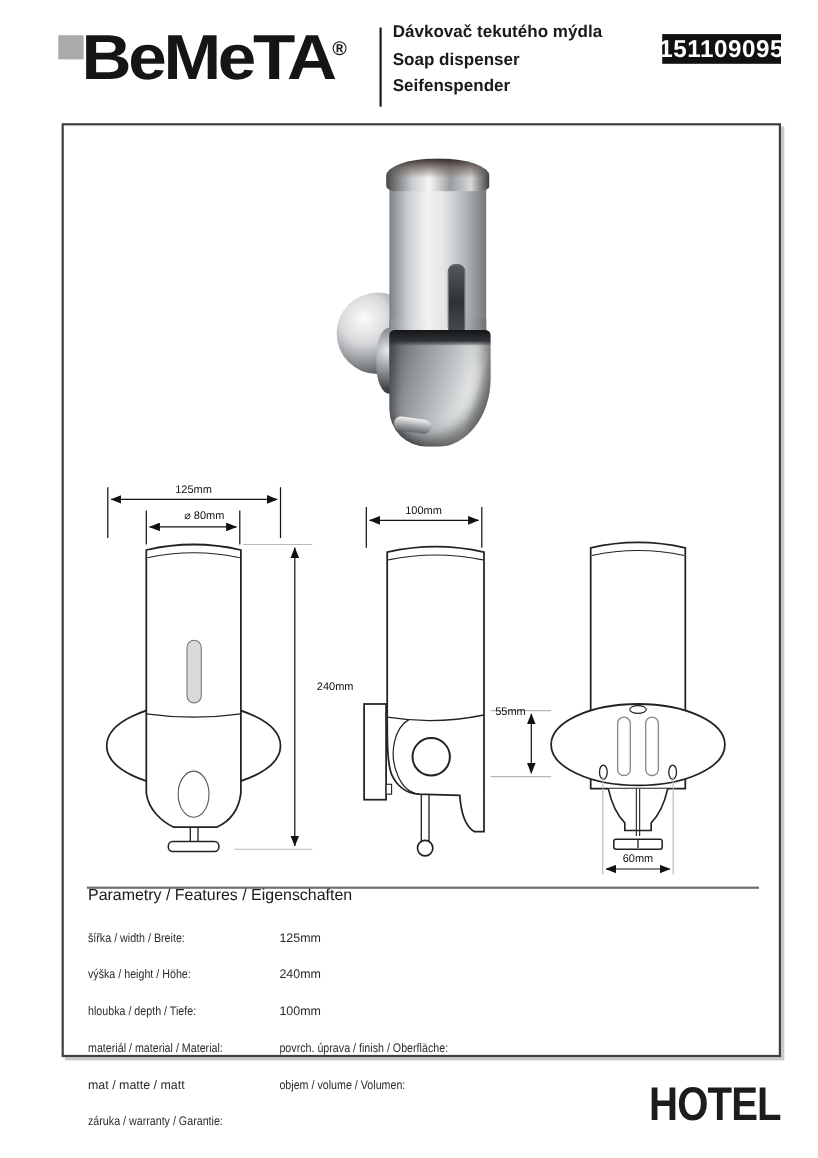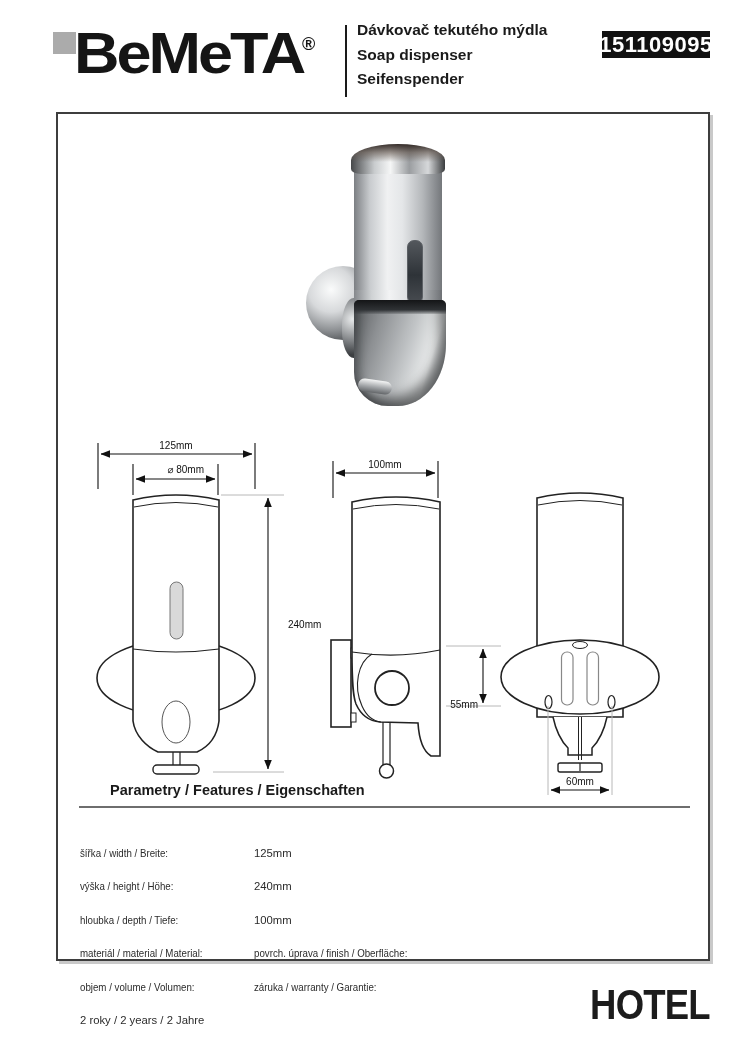--- a/index.html
+++ b/index.html
@@ -42,21 +42,21 @@
     background:linear-gradient(180deg,#f4f5f5 0%,#a2a5a8 55%,#64676a 100%);}
 
   
   .drawings-svg{left:0;top:0;width:744px;height:1053px;pointer-events:none;}
   .dim-label{font-size:10px;color:#111;line-height:1;white-space:nowrap;}
   .t-center{text-align:center;}
   .t-right{text-align:right;}
 
   
   .param-divider{left:79px;top:806px;width:611px;height:1.5px;background:#6e6e6e;}
-  .param-title{left:80px;top:782px;font-size:14.5px;font-weight:bold;color:#1a1a1a;margin-left:30px;}
+  .param-title{left:80px;top:806px;font-size:14.5px;font-weight:normal;color:#1a1a1a;}
   .param-table{left:80px;top:846px;width:612px;display:grid;grid-template-columns:155px 1fr;column-gap:0;row-gap:0;font-size:11.3px;line-height:14.4px;color:#2b2b2b;gap:19px;}
   .param-label{white-space:nowrap;transform:scaleX(.86);transform-origin:left center;}
   .param-value{white-space:nowrap;}
 
   
   .hotel{right:34px;top:983px;font-size:43px;font-weight:bold;letter-spacing:-1px;color:#1c1c1c;line-height:1;transform:scaleX(.85);transform-origin:right center;}
 </style>
 </head>
 <body>
 
@@ -154,32 +154,32 @@
   </g>
   <g stroke="#111" stroke-width="1.1" fill="none">
     <line x1="551" y1="790" x2="609" y2="790" marker-start="url(#arr)" marker-end="url(#arr)"></line>
   </g>
 </svg>
 
 <span class="abs dim-label t-center" style="left:150px;top:441px;width:52px;">125mm</span>
 <span class="abs dim-label t-center" style="left:148px;top:465px;width:56px;text-align:right;">⌀ 80mm</span>
 <span class="abs dim-label" style="left:288px;top:620px;">240mm</span>
 <span class="abs dim-label t-center" style="left:359px;top:460px;width:52px;">100mm</span>
-<span class="abs dim-label t-right" style="left:448px;top:700px;width:30px;">55mm</span>
+<span class="abs dim-label t-right" style="left:448px;top:643px;width:30px;">55mm</span>
 <span class="abs dim-label t-center" style="left:556px;top:777px;width:48px;">60mm</span>
 
 <div class="abs param-divider"></div>
 <div class="abs param-title">Parametry / Features / Eigenschaften</div>
 <div class="abs param-table">
   <span class="param-label">šířka / width / Breite:</span>
   <span class="param-value">125mm</span>
   <span class="param-label">výška / height / Höhe:</span>
   <span class="param-value">240mm</span>
   <span class="param-label">hloubka / depth / Tiefe:</span>
   <span class="param-value">100mm</span>
   <span class="param-label">materiál / material / Material:</span>
   <span class="param-label">povrch. úprava / finish / Oberfläche:</span>
+  <span class="param-value">mat / matte / matt</span>
   <span class="param-label">objem / volume / Volumen:</span>
   <span class="param-label">záruka / warranty / Garantie:</span>
-  <span class="param-value">2 roky / 2 years / 2 Jahre</span>
 </div>
 
 <div class="abs hotel">HOTEL</div>
 
 </body></html>

